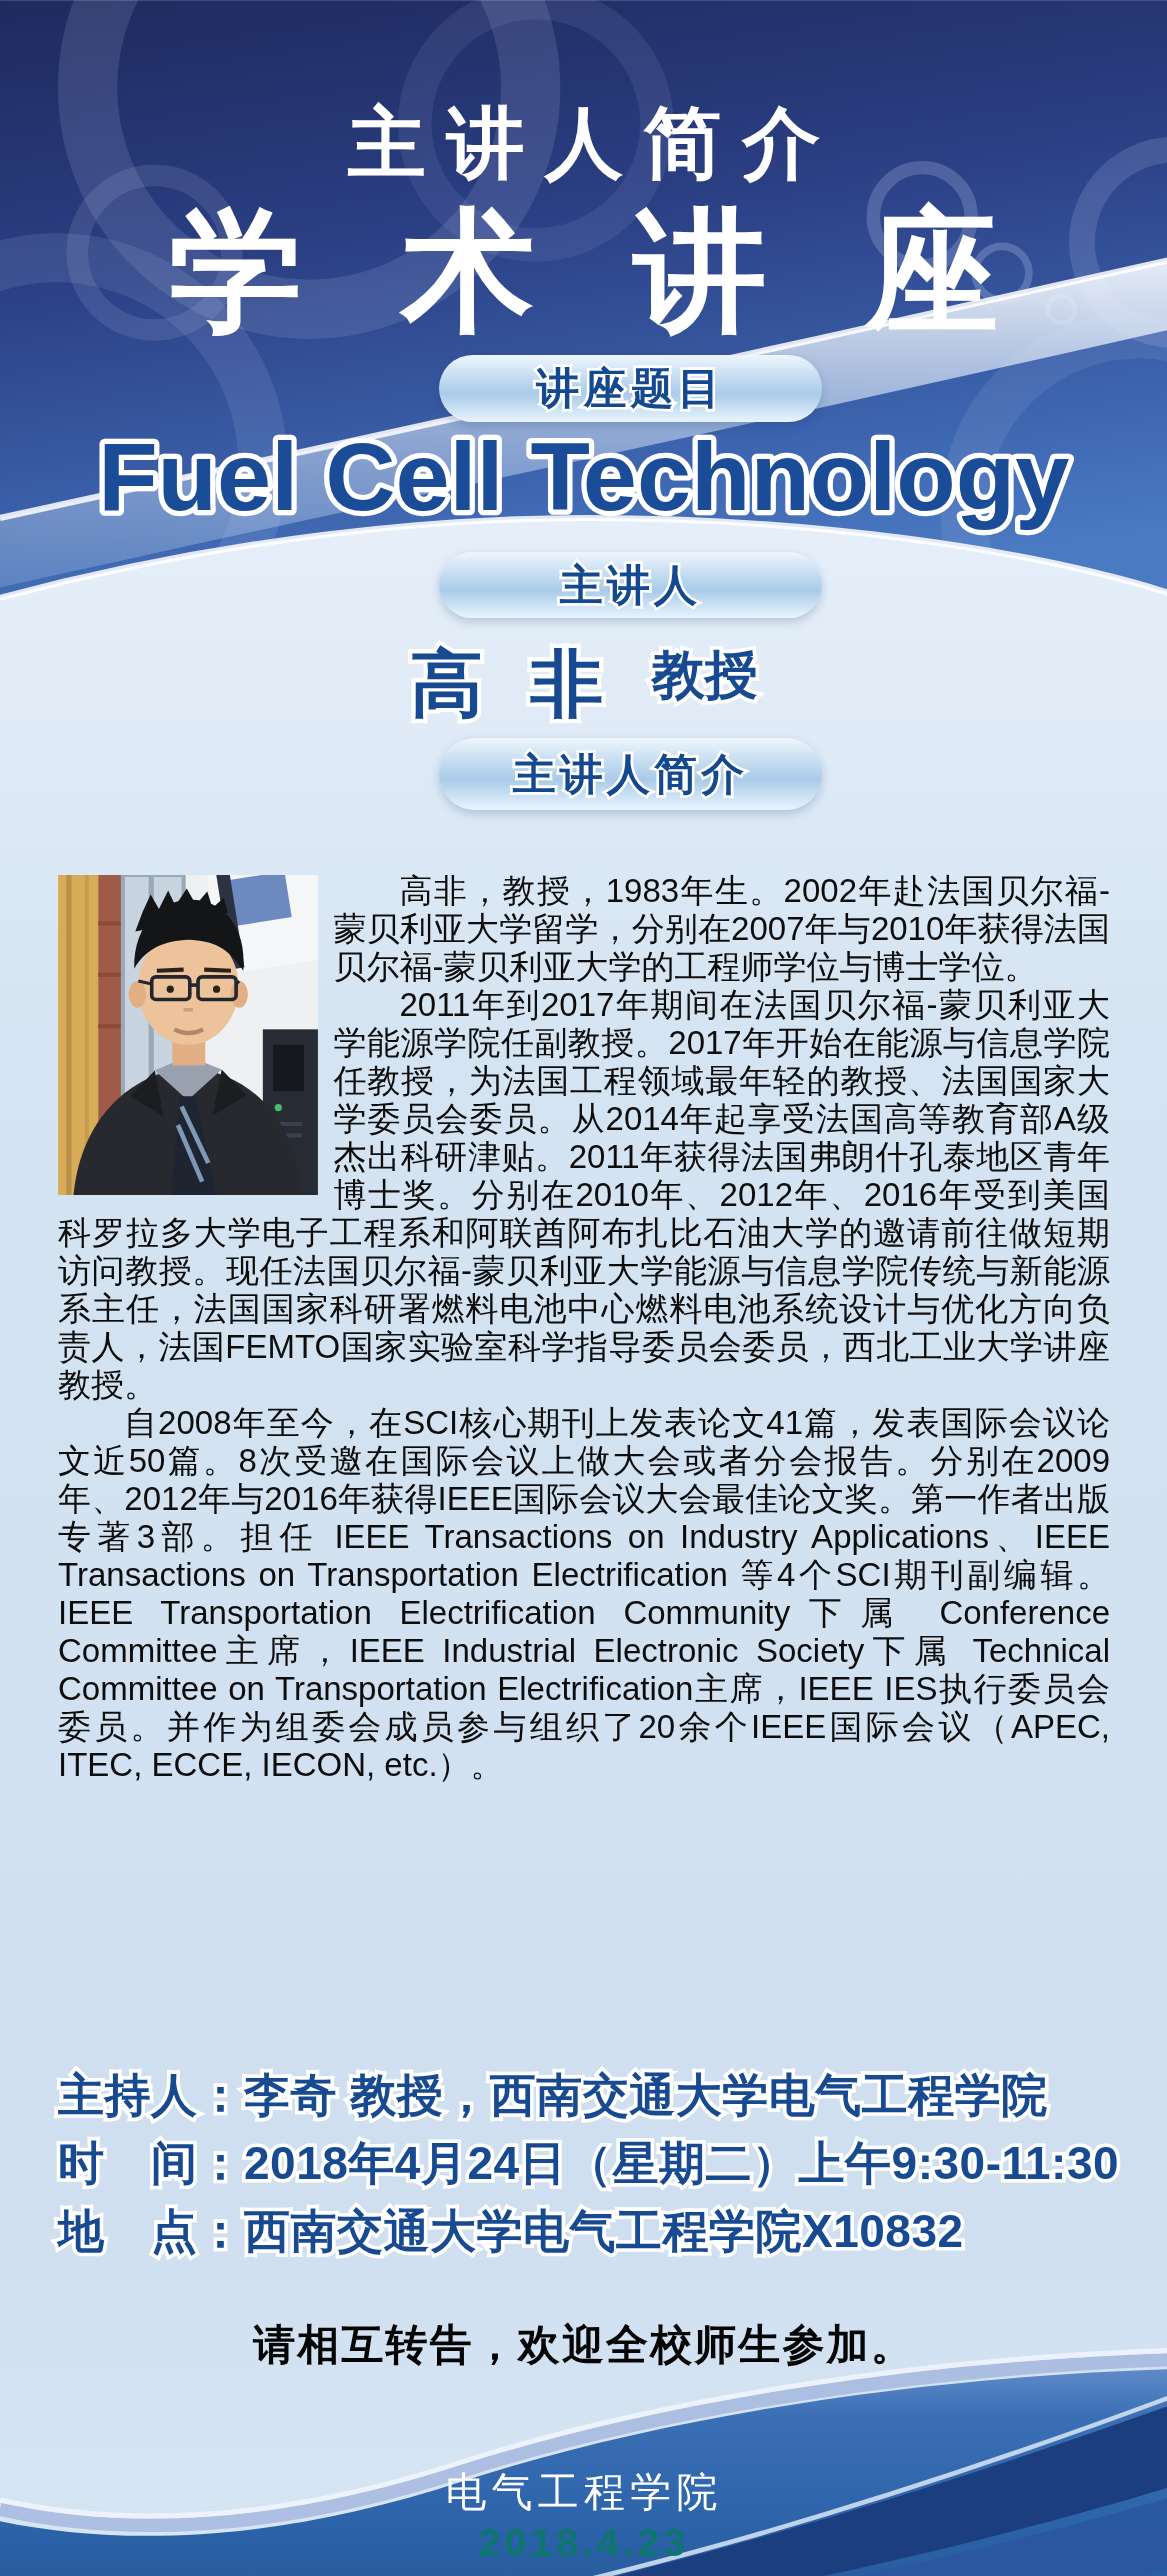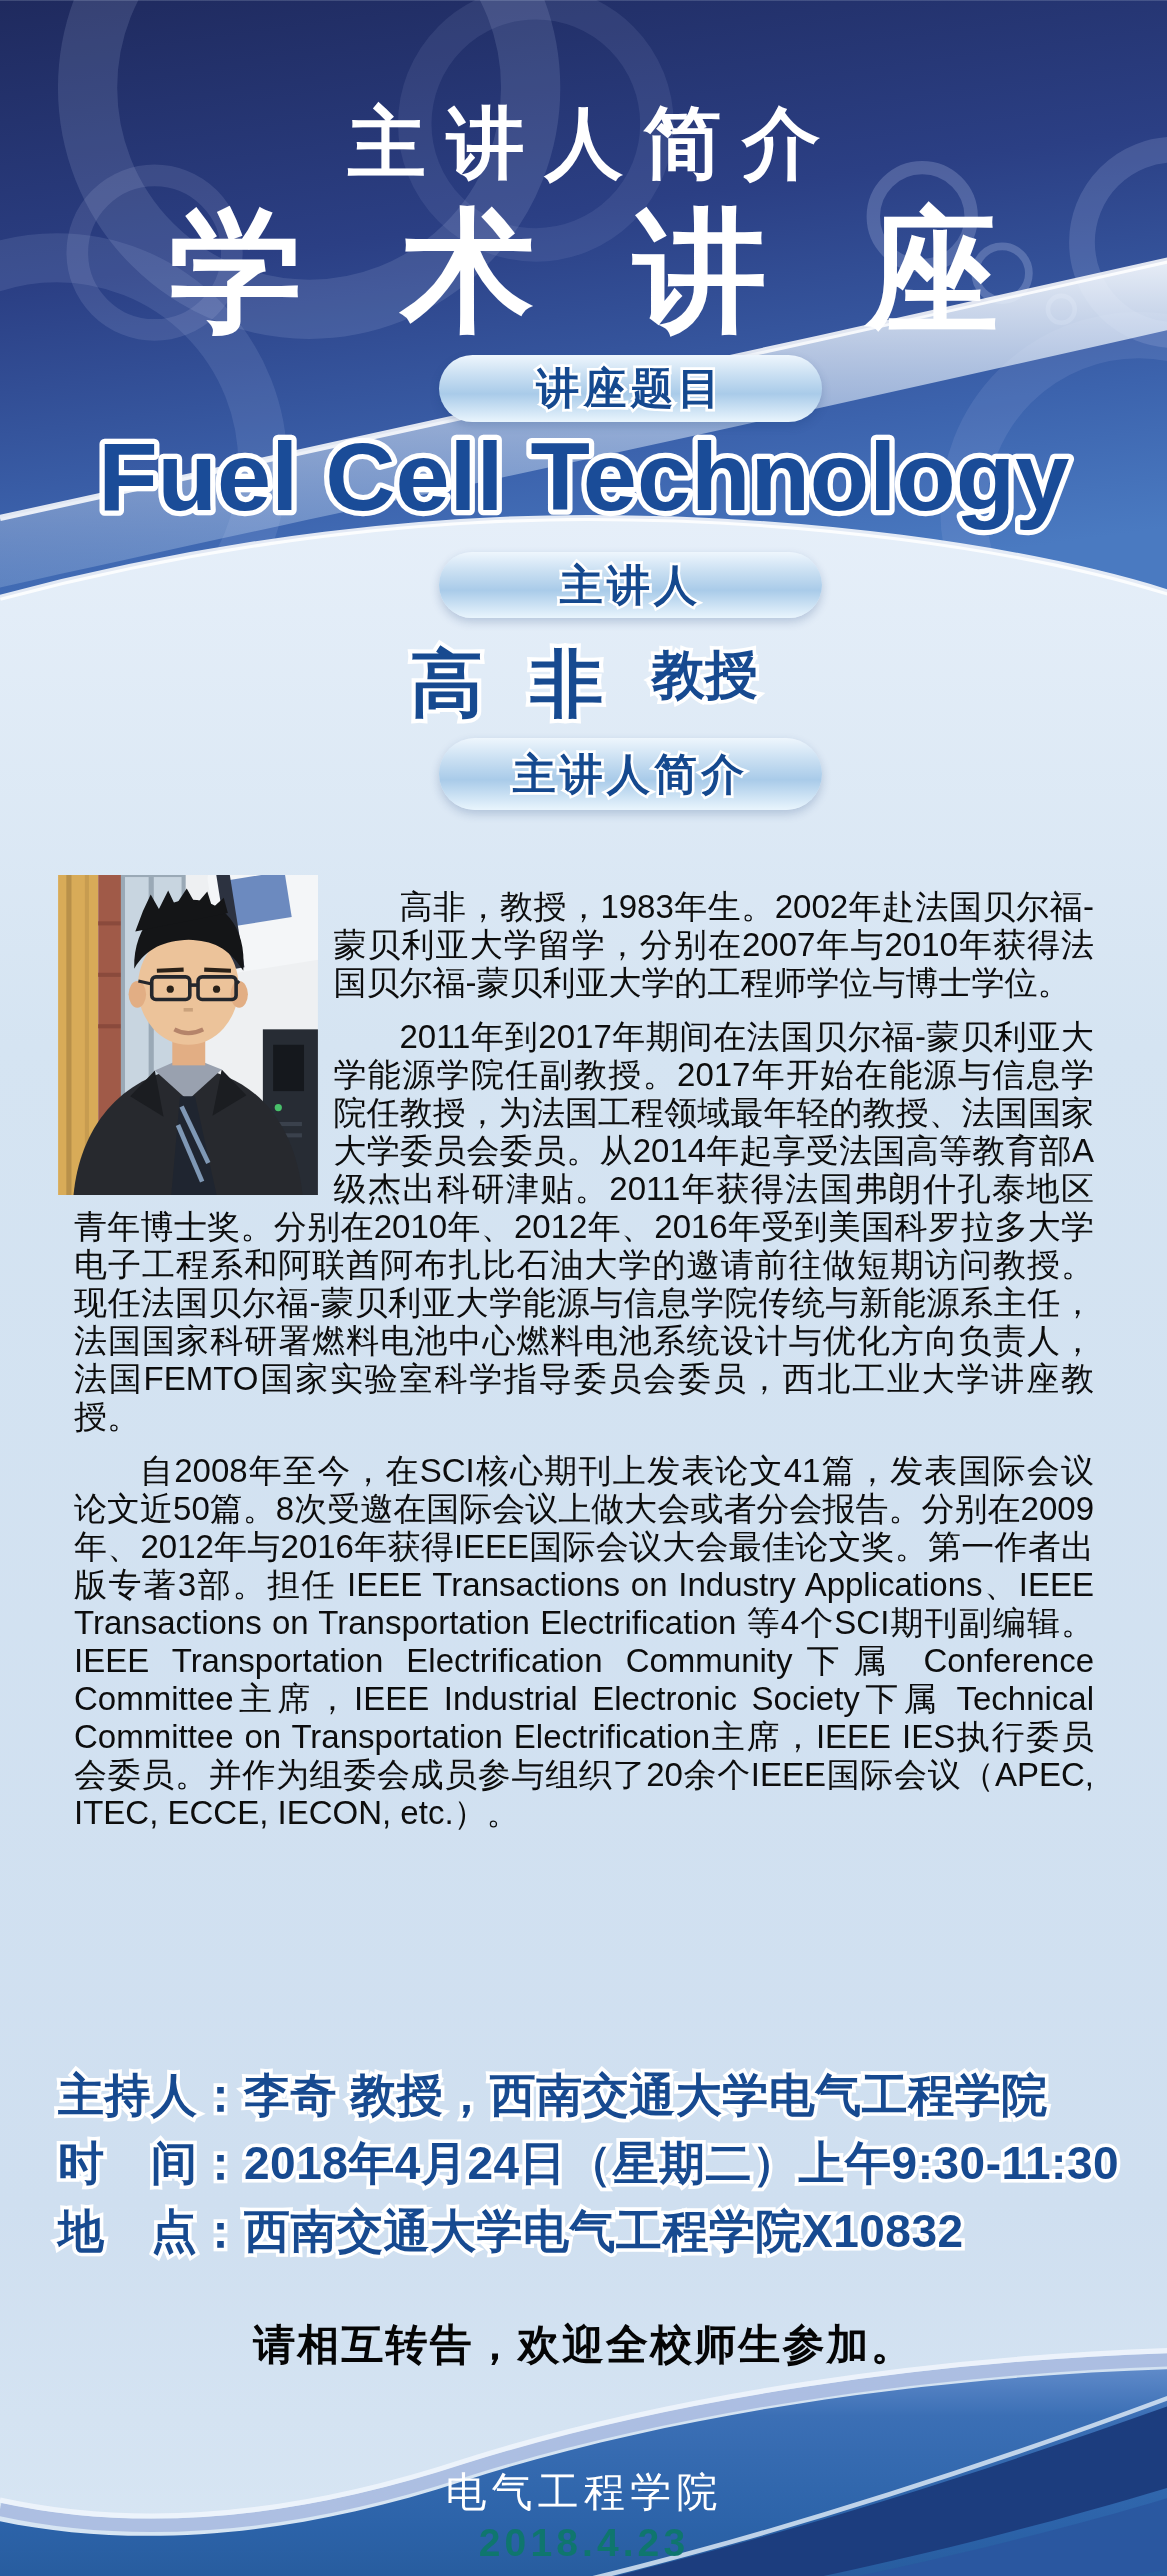--- a/index.html
+++ b/index.html
@@ -33,21 +33,21 @@
   .pill-label{font-size:43px; font-weight:700; color:#15498f; letter-spacing:4.1px;}
   
   .name-row{top:647px; display:flex; align-items:center; justify-content:center; width:100%; gap:35px;}
   .sp-name{font-size:73px; font-weight:700; color:#174a90; letter-spacing:13.4px;}
   .sp-title{font-size:53px; font-weight:700; color:#174a90; margin-bottom:18px;}
   
   .bio{
     left:58px; top:872px; width:1052px;
     font-size:33px; line-height:38px; color:#0d0d0d; text-align:justify; font-weight:500;
   }
-  .bio p{margin:16px; text-indent:2em;}
+  .bio p{margin:0; text-indent:2em;}
   .photo-wrap{float:left; width:260px; height:320px; margin:3.1px 15.5px 8.2px 0;}
   
   .details{left:58px; top:2072px; width:1082px;}
   .dline{display:block; height:68px;}
   .dline .ol{font-size:46px; font-weight:700; color:#174a90; letter-spacing:0.5px;}
   
   .invite{top:2317px; font-size:42px; font-weight:600; color:#050505; letter-spacing:2.1px;}
   
   .f-org{top:2465px; font-size:41px; color:#ffffff; letter-spacing:5.2px; font-weight:500;}
   .f-date{top:2521px; font-size:39px; color:#0f766e; letter-spacing:4.1px; font-weight:700;}

